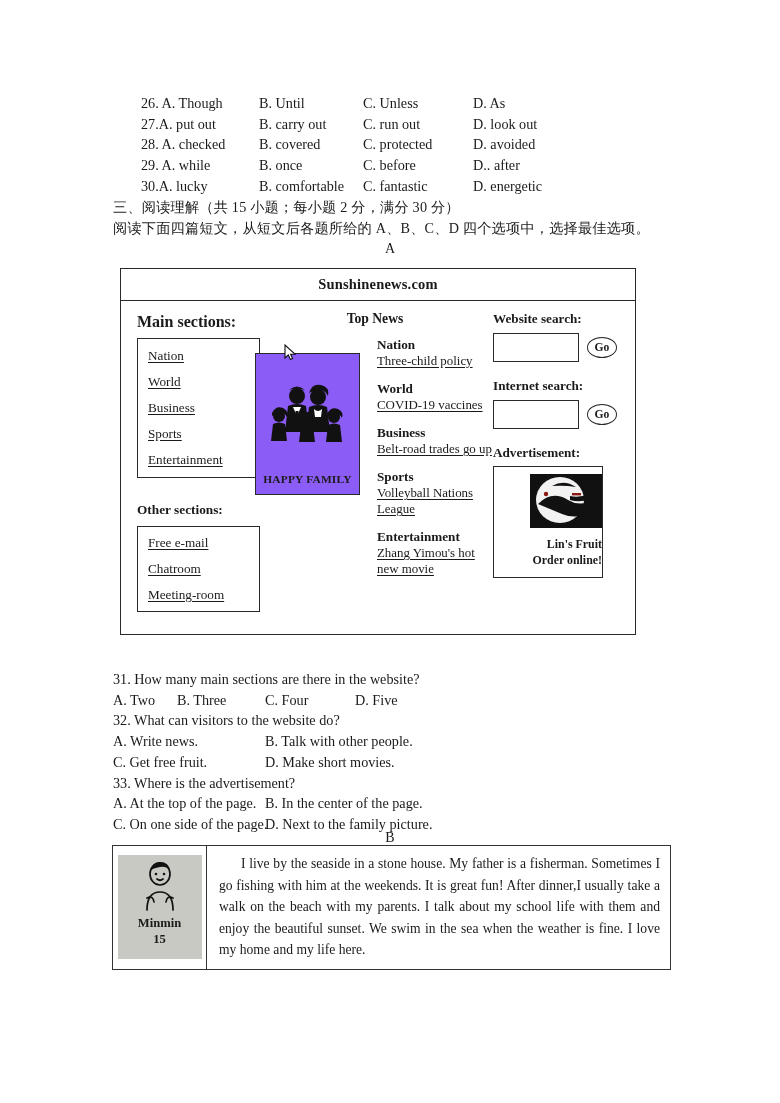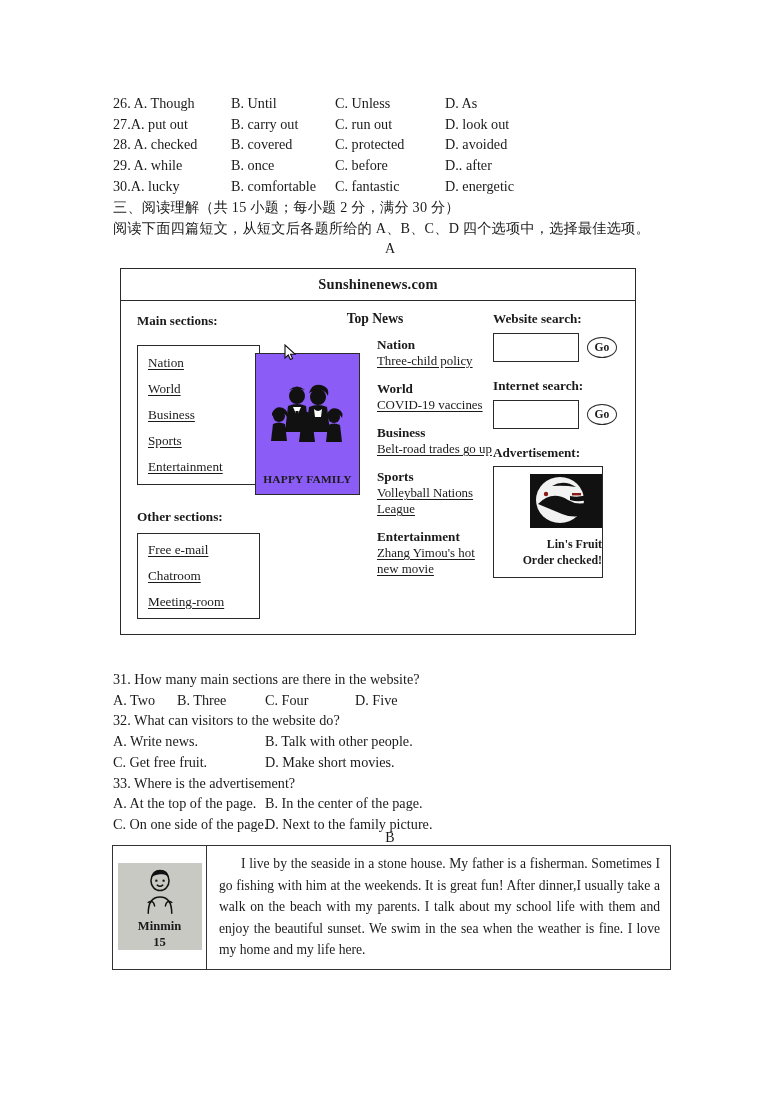--- a/index.html
+++ b/index.html
@@ -29,21 +29,21 @@
     left: 113px;
     top: 93px;
     width: 580px;
   }
   .cloze-row {
     display: flex;
     font-size: 14.2px;
     line-height: 20.7px;
     white-space: pre;
   }
-  .opt-a { width: 118px; }
+  .opt-a { width: 118px; margin-left: 28px; }
   .opt-b { width: 104px; }
   .opt-c { width: 110px; }
   .opt-d { width: 110px; }
 
   
   .section-head {
     position: absolute;
     left: 113px;
     top: 197px;
     font-size: 14.2px;
@@ -110,22 +110,22 @@
   }
   .col-right {
     position: absolute;
     left: 372px;
     top: 10px;
     width: 140px;
   }
 
   .col-head {
     font-weight: bold;
-    font-size: 13px;
-    margin-bottom: 16px;
+    font-size: 16px;
+    margin-bottom: 7px;
   }
   .col-head-center {
     font-weight: bold;
     font-size: 13.6px;
     text-align: center;
     margin-bottom: 2px;
   }
 
   .link-box {
     border: 1.3px solid #2a2a2a;
@@ -305,21 +305,21 @@
     border-right: 1.2px solid #333;
     box-sizing: border-box;
     padding: 5px 4px 6px 4px;
     display: flex;
     align-items: center;
     justify-content: center;
   }
   .pb-avatar-inner {
     background: #c9c9c4;
     width: 84px;
-    height: 87px;
+    height: 104px;
     display: flex;
     flex-direction: column;
     align-items: center;
     justify-content: flex-start;
     padding-top: 5px;
     box-sizing: border-box;
   }
   .avatar-art { width: 56px; height: 52px; }
   .avatar-name {
     font-weight: bold;
@@ -491,21 +491,21 @@
             <svg class="ad-art" viewBox="0 0 72 54">
               <rect x="0" y="0" width="72" height="54" fill="#111"></rect>
               <ellipse cx="30" cy="26" rx="24" ry="23" fill="#f2f2f2"></ellipse>
               <path d="M8 30 q14 -14 30 -4 q10 6 20 2 l6 10 q-18 8 -32 2 q-12 -5 -24 -10z" fill="#111"></path>
               <path d="M22 12 q12 -7 24 1 q-12 -2 -24 -1z" fill="#111"></path>
               <path d="M40 22 q10 2 18 -2 l2 5 q-10 4 -20 1z" fill="#111"></path>
               <circle cx="16" cy="20" r="2.2" fill="#8a1a12"></circle>
               <rect x="42" y="19" width="9" height="2.4" fill="#8a1a12"></rect>
             </svg>
             <div class="ad-line">Lin's Fruit</div>
-            <div class="ad-line">Order checked!</div>
+            <div class="ad-line">Order online!</div>
           </div>
         </div>
       </div>
 
     </div>
   </div>
 
   <div class="questions">
     <div class="q-stem">31. How many main sections are there in the website?</div>
     <div class="q-opts">

